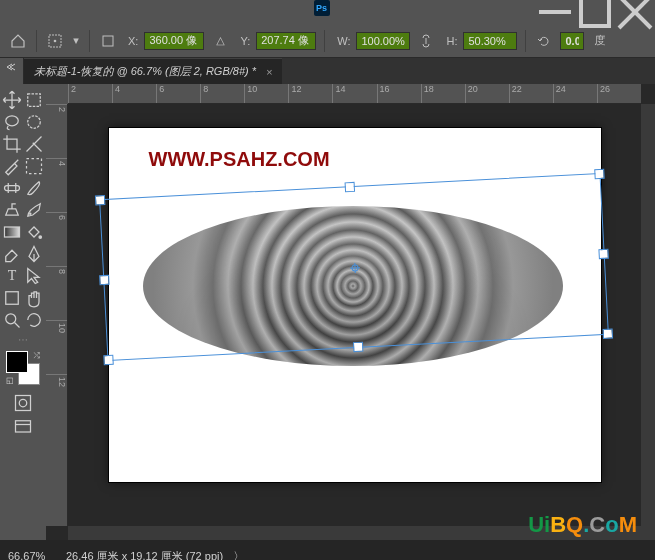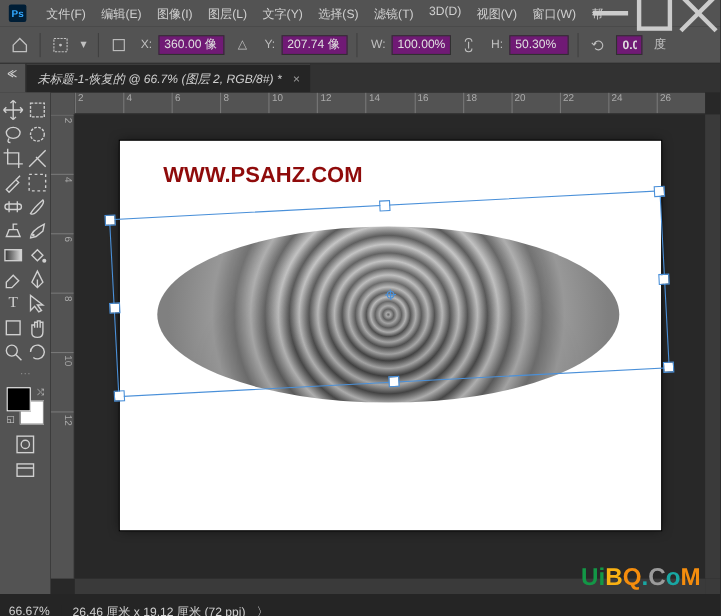--- a/index.html
+++ b/index.html
@@ -1,27 +1,27 @@
 <!DOCTYPE html>
 <html><head>
 <meta charset="utf-8">
 <style>
 * { margin: 0; padding: 0; box-sizing: border-box; font-family: "Microsoft YaHei", Arial, sans-serif; }
 body { width: 655px; height: 560px; background: #323232; color: #d0d0d0; font-size: 11px; overflow: hidden; position: relative; }
-.titlebar { height: 24px; background: #535353; display: flex; align-items: center; padding: 0 8px; position: relative; }
+.titlebar { height: 24px; background: #535353; display: flex; align-items: center; padding: 0 8px; position: relative; flex-direction: column; }
 .ps-logo { width: 16px; height: 16px; background: #001e36; border-radius: 2px; display: flex; align-items: center; justify-content: center; font-size: 9px; color: #31a8ff; font-weight: bold; margin-right: 12px; }
 .menus { display: flex; gap: 2px; }
 .menu-item { padding: 2px 6px; cursor: pointer; white-space: nowrap; }
 .win-controls { position: absolute; right: 0; top: 0; display: flex; }
 .win-btn { width: 40px; height: 24px; display: flex; align-items: center; justify-content: center; cursor: pointer; color: #ccc; }
 .optbar { height: 34px; background: #535353; display: flex; align-items: center; padding: 0 8px; gap: 6px; border-bottom: 1px solid #2a2a2a; }
 .ico { width: 20px; height: 20px; display: flex; align-items: center; justify-content: center; color: #c0c0c0; cursor: pointer; }
 .ico svg { width: 16px; height: 16px; }
 .field-lbl { color: #c0c0c0; margin-left: 4px; }
-.num-input { background: #701a75; border: 1px solid #303030; color: #e0e0e0; padding: 2px 4px; width: 60px; font-size: 11px; }
+.num-input { background: #4d7c0f; border: 1px solid #303030; color: #e0e0e0; padding: 2px 4px; width: 60px; font-size: 11px; }
 .sep { width: 1px; height: 22px; background: #404040; margin: 0 2px; }
 .tabrow { height: 26px; background: #323232; display: flex; align-items: stretch; }
 .side-flag { width: 24px; background: #535353; border-right: 1px solid #2a2a2a; display: flex; align-items: flex-start; justify-content: center; padding-top: 4px; }
 .tab { display: flex; align-items: center; padding: 12px 10px; background: #252525; border-top: 1px solid #404040; font-style: italic; font-size: 11px; gap: 6px; }
 .tab .x { color: #999; margin-left: 4px; cursor: pointer; }
 .mainarea { display: flex; height: 456px; }
 .toolbar { width: 46px; background: #535353; display: flex; flex-direction: column; align-items: center; padding: 4px 0; gap: 0; }
 .tool-grid { display: grid; grid-template-columns: 20px 20px; gap: 2px; padding: 2px; }
 .tool-btn { width: 20px; height: 20px; display: flex; align-items: center; justify-content: center; cursor: pointer; color: #d0d0d0; }
 .swatches { margin-top: 6px; position: relative; width: 34px; height: 34px; }
@@ -58,33 +58,20 @@
 .logo-corner span:nth-child(3){color:#f9b112}.logo-corner span:nth-child(4){color:#f58d0d}
 .logo-corner span:nth-child(5){color:#19a7a3}.logo-corner span:nth-child(6){color:#9b9b9b}
 .logo-corner span:nth-child(7){color:#19a7a3}.logo-corner span:nth-child(8){color:#f58d0d}
 .logo-corner span:nth-child(9){color:#f9b112}
 </style>
 </head>
 <body>
 
 <div class="titlebar">
   <div class="ps-logo">Ps</div>
-  <div class="menus">
-    <div class="menu-item">文件(F)</div>
-    <div class="menu-item">编辑(E)</div>
-    <div class="menu-item">图像(I)</div>
-    <div class="menu-item">图层(L)</div>
-    <div class="menu-item">文字(Y)</div>
-    <div class="menu-item">选择(S)</div>
-    <div class="menu-item">滤镜(T)</div>
-    <div class="menu-item">3D(D)</div>
-    <div class="menu-item">视图(V)</div>
-    <div class="menu-item">窗口(W)</div>
-    <div class="menu-item">帮</div>
-  </div>
   <div class="win-controls">
     <div class="win-btn">
         <svg viewBox="0 0 10 10">
           <line x1="1" y1="5" x2="9" y2="5" stroke="#ccc" stroke-width="1"></line>
         </svg>
       </div>
     <div class="win-btn">
         <svg viewBox="0 0 10 10">
           <rect x="1.5" y="1.5" width="7" height="7" fill="none" stroke="#ccc" stroke-width="1"></rect>
         </svg>

